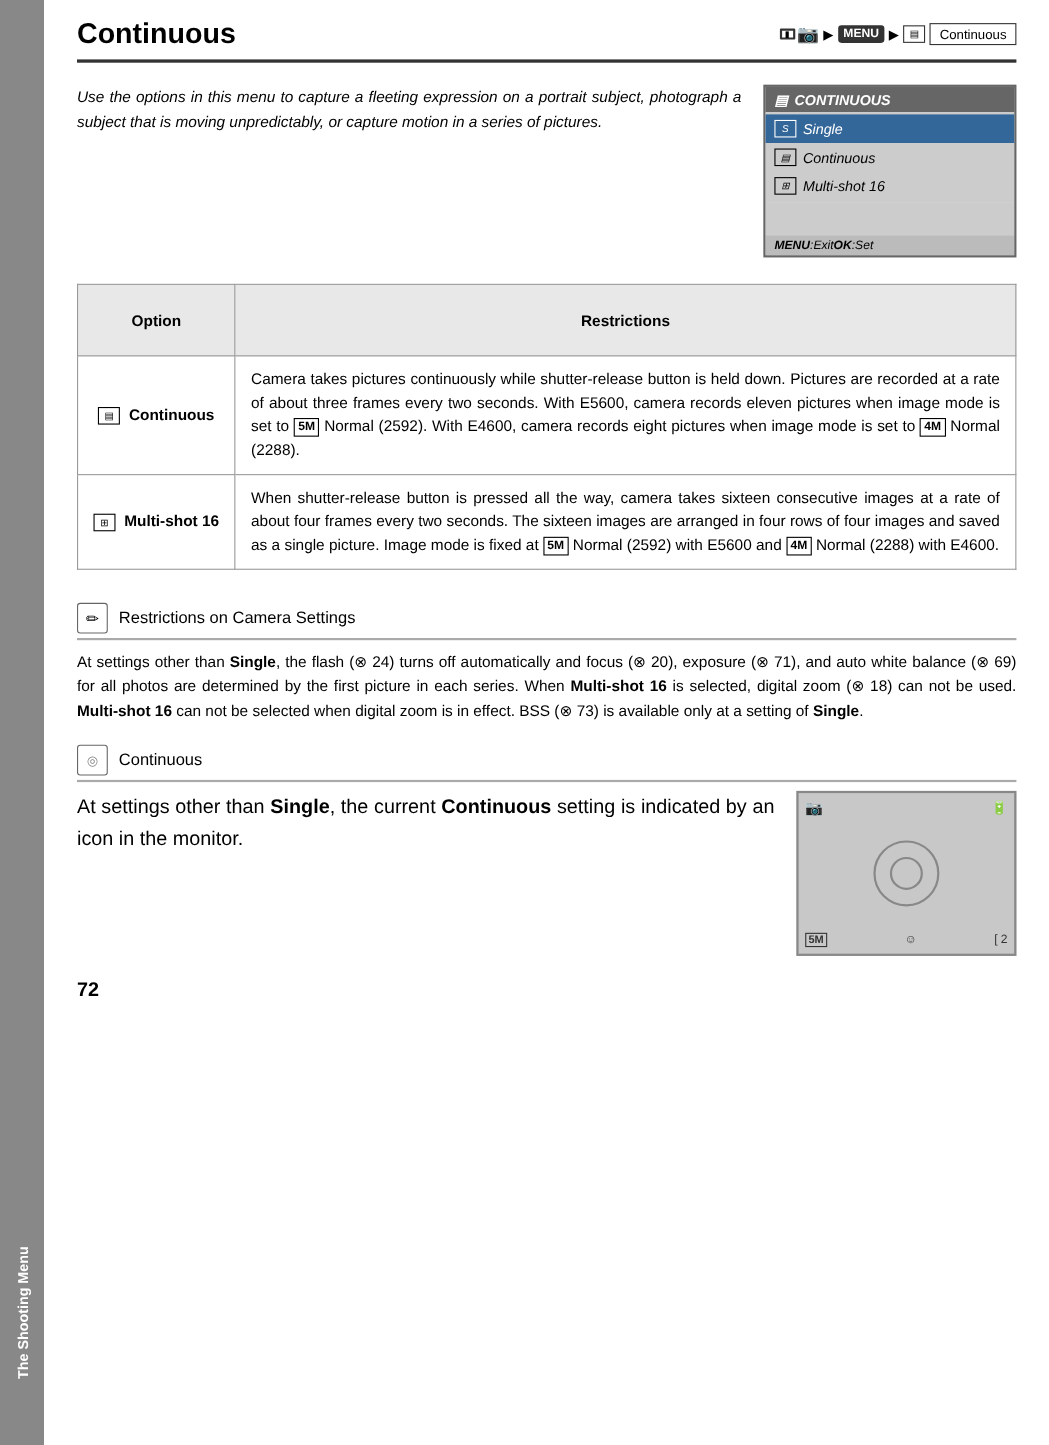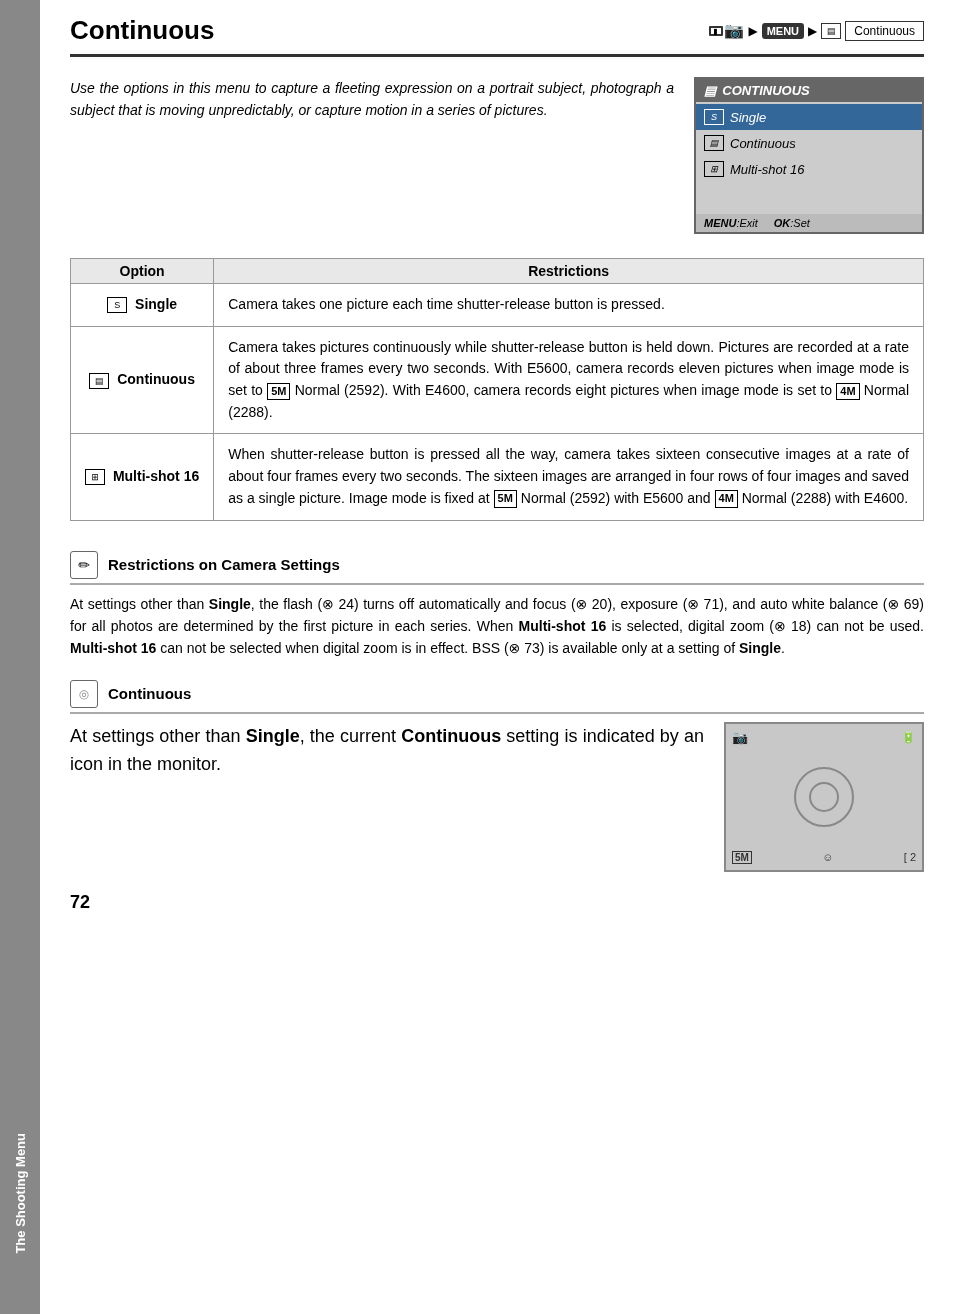--- a/index.html
+++ b/index.html
@@ -133,36 +133,35 @@
       display: inline-flex;
       align-items: center;
       justify-content: center;
       flex-shrink: 0;
     }
     .camera-menu-footer {
       background: #bbb;
       padding: 3px 8px;
       font-size: 11px;
       display: flex;
-      gap: 16px;
     }
     .footer-key {
       font-weight: bold;
     }
 
     
     .options-table {
       width: 100%;
       border-collapse: collapse;
       margin-bottom: 30px;
     }
     .options-table th {
       background: #e8e8e8;
       border: 1.5px solid #999;
-      padding: 4px 12px;
+      padding: 24px 12px;
       font-size: 14px;
       font-weight: bold;
       text-align: center;
     }
     .options-table td {
       border: 1.5px solid #999;
       padding: 10px 14px;
       vertical-align: top;
       font-size: 14px;
       line-height: 1.55;
@@ -220,21 +219,21 @@
       border: 1.5px solid #666;
       border-radius: 3px;
       display: flex;
       align-items: center;
       justify-content: center;
       font-size: 14px;
       flex-shrink: 0;
     }
     .note-title {
       font-size: 15px;
-      font-weight: bold;
+      font-weight: normal;
     }
     .note-body {
       font-size: 14px;
       line-height: 1.6;
       text-align: justify;
     }
     .note-body b {
       font-weight: bold;
     }
 
@@ -370,29 +369,20 @@
 
   <table class="options-table">
     <thead>
       <tr>
         <th>Option</th>
         <th>Restrictions</th>
       </tr>
     </thead>
     <tbody>
 
-      <tr>
-        <td class="option-cell">
-          <span class="option-icon">S</span>
-          <span class="option-label">Single</span>
-        </td>
-        <td>
-          Camera takes one picture each time shutter-release button is pressed.
-        </td>
-      </tr>
 
       <tr>
         <td class="option-cell">
           <span class="option-icon">▤</span>
           <span class="option-label">Continuous</span>
         </td>
         <td>
           Camera takes pictures continuously while shutter-release button is held down. Pictures are recorded at a rate of about three frames every two seconds. With E5600, camera records eleven pictures when image mode is set to <span class="inline-badge">5M</span> Normal (2592). With E4600, camera records eight pictures when image mode is set to <span class="inline-badge">4M</span> Normal (2288).
         </td>
       </tr>

